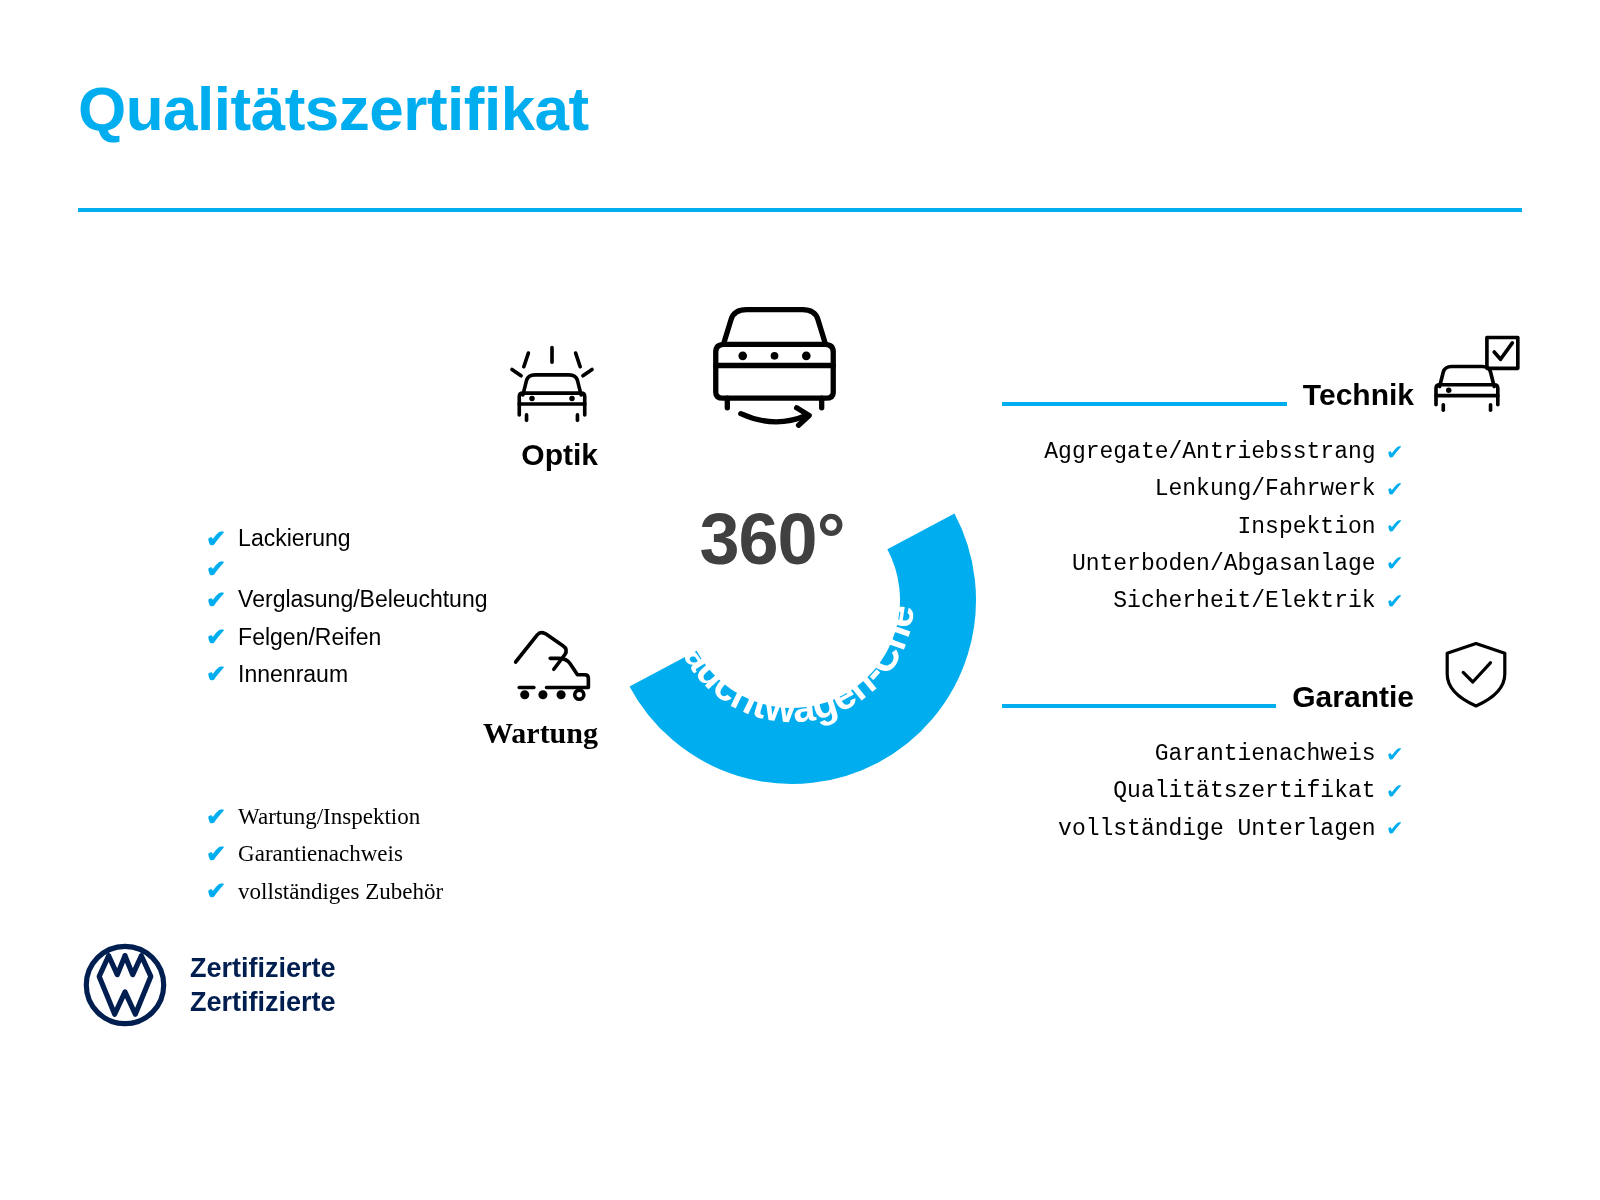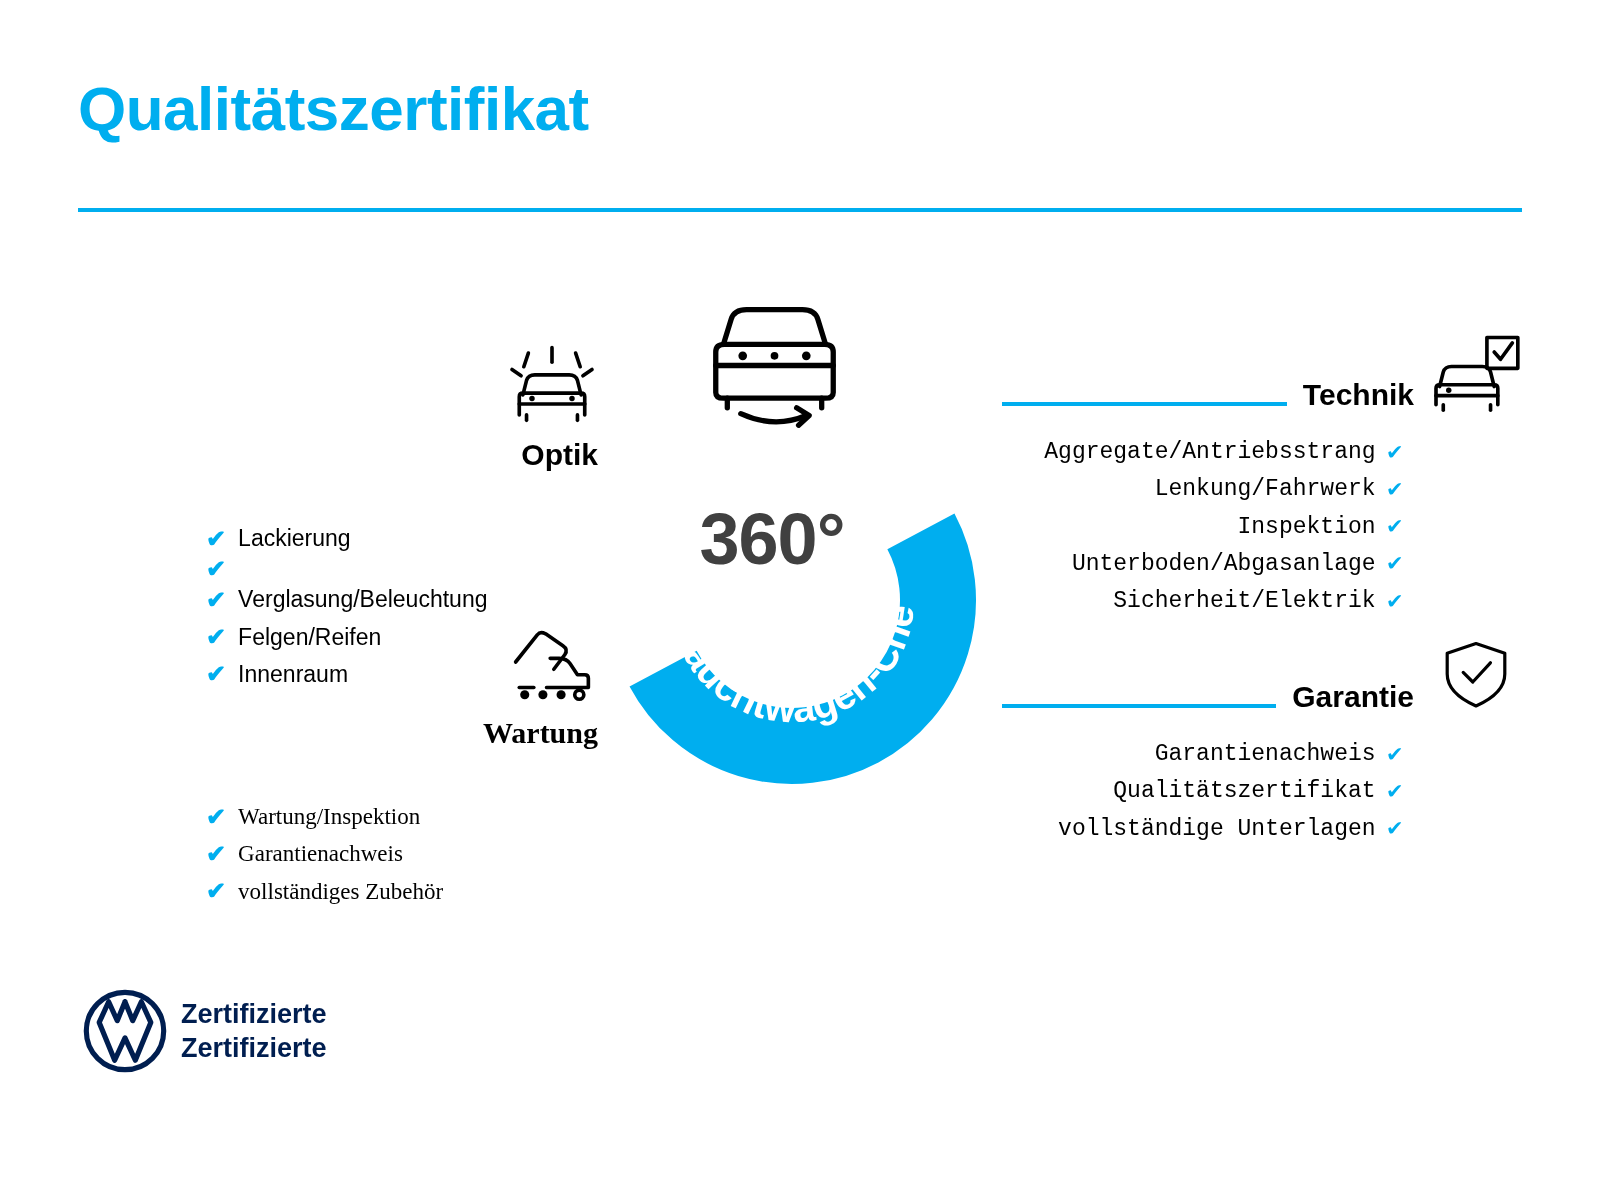--- a/index.html
+++ b/index.html
@@ -146,24 +146,24 @@
     left: 110px;
     top: 0px;
     width: 185px;
     height: 130px;
   }
 
   
   .footer {
     position: absolute;
     left: 82px;
-    top: 988px;
+    top: 942px;
     display: flex;
     align-items: center;
-    gap: 13px;
+    gap: 22px;
   }
   .vw-logo {
     width: 86px;
     height: 86px;
     flex: 0 0 86px;
   }
   .footer-text {
     font-size: 27px;
     font-weight: bold;
     color: #001E50;

